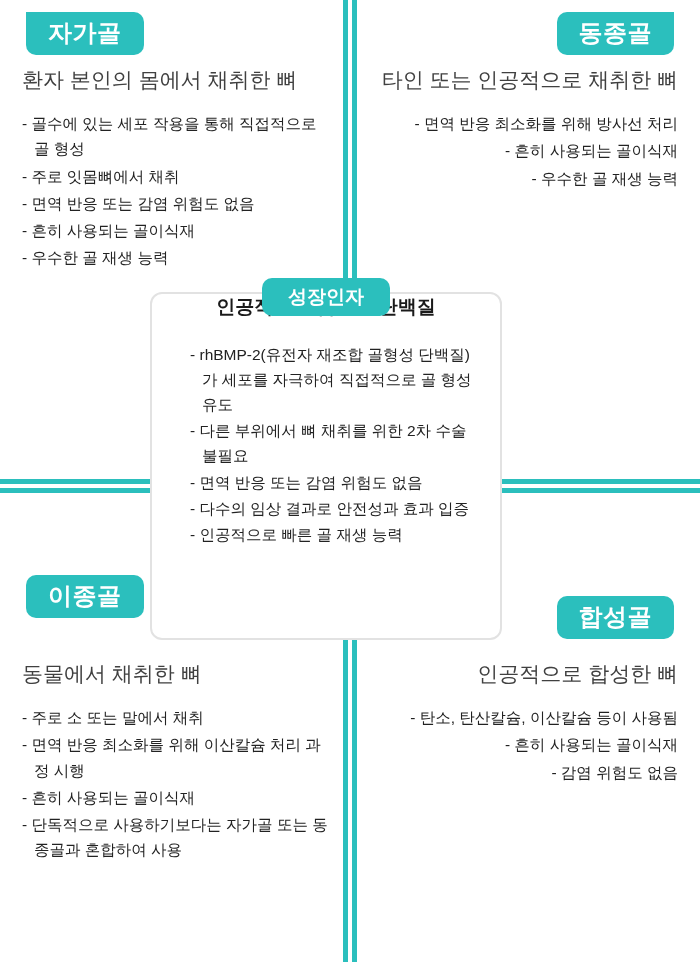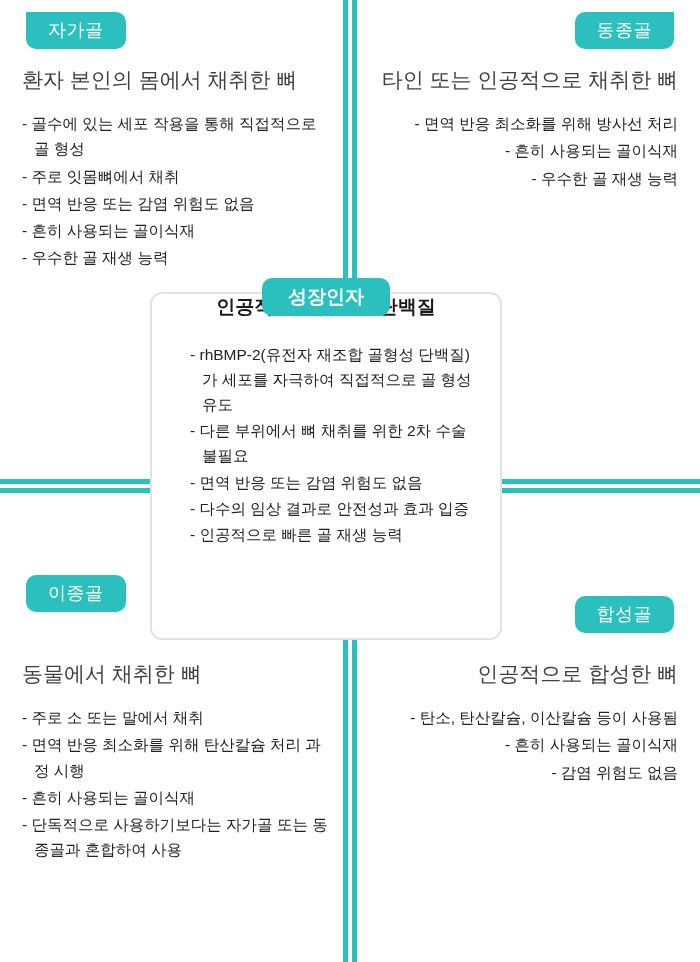--- a/index.html
+++ b/index.html
@@ -32,22 +32,22 @@
   .q-tl { left: 0;    top: 0;    width: 348px; height: 484px; border-top: none; border-left: none; }
   .q-tr { left: 352px; top: 0;   width: 348px; height: 484px; border-top: none; border-right: none; }
   .q-bl { left: 0;    top: 488px; width: 348px; height: 474px; border-bottom: none; border-left: none; }
   .q-br { left: 352px; top: 488px; width: 348px; height: 474px; border-bottom: none; border-right: none; }
 
   
   .tab {
     position: absolute;
     background: #2bbfbd;
     color: #ffffff;
-    font-size: 18px;
-    font-weight: normal;
+    font-size: 24px;
+    font-weight: bold;
     letter-spacing: 0.5px;
     padding: 9px 22px 10px 22px;
     border-radius: 10px;
     line-height: 1;
     white-space: nowrap;
   }
   .tab-tl { left: 26px;  top: 12px; border-top-left-radius: 0; }
   .tab-tr { right: 26px; top: 12px; border-top-right-radius: 0; }
   .tab-bl { left: 26px;  top: 575px; }
   .tab-br { right: 26px; top: 596px; }
@@ -163,21 +163,21 @@
       <li>- 우수한 골 재생 능력</li>
     </ul>
   </div>
 
   <div class="quad q-bl"></div>
   <div class="tab tab-bl">이종골</div>
   <div class="qbody left body-bl">
     <div class="qtitle">동물에서 채취한 뼈</div>
     <ul class="qlist">
       <li>- 주로 소 또는 말에서 채취</li>
-      <li>- 면역 반응 최소화를 위해 탄산칼슘 처리 과정 시행</li>
+      <li>- 면역 반응 최소화를 위해 이산칼슘 처리 과정 시행</li>
       <li>- 흔히 사용되는 골이식재</li>
       <li>- 단독적으로 사용하기보다는 자가골 또는 동종골과 혼합하여 사용</li>
     </ul>
   </div>
 
   <div class="quad q-br"></div>
   <div class="tab tab-br">합성골</div>
   <div class="qbody right body-br">
     <div class="qtitle">인공적으로 합성한 뼈</div>
     <ul class="qlist">

